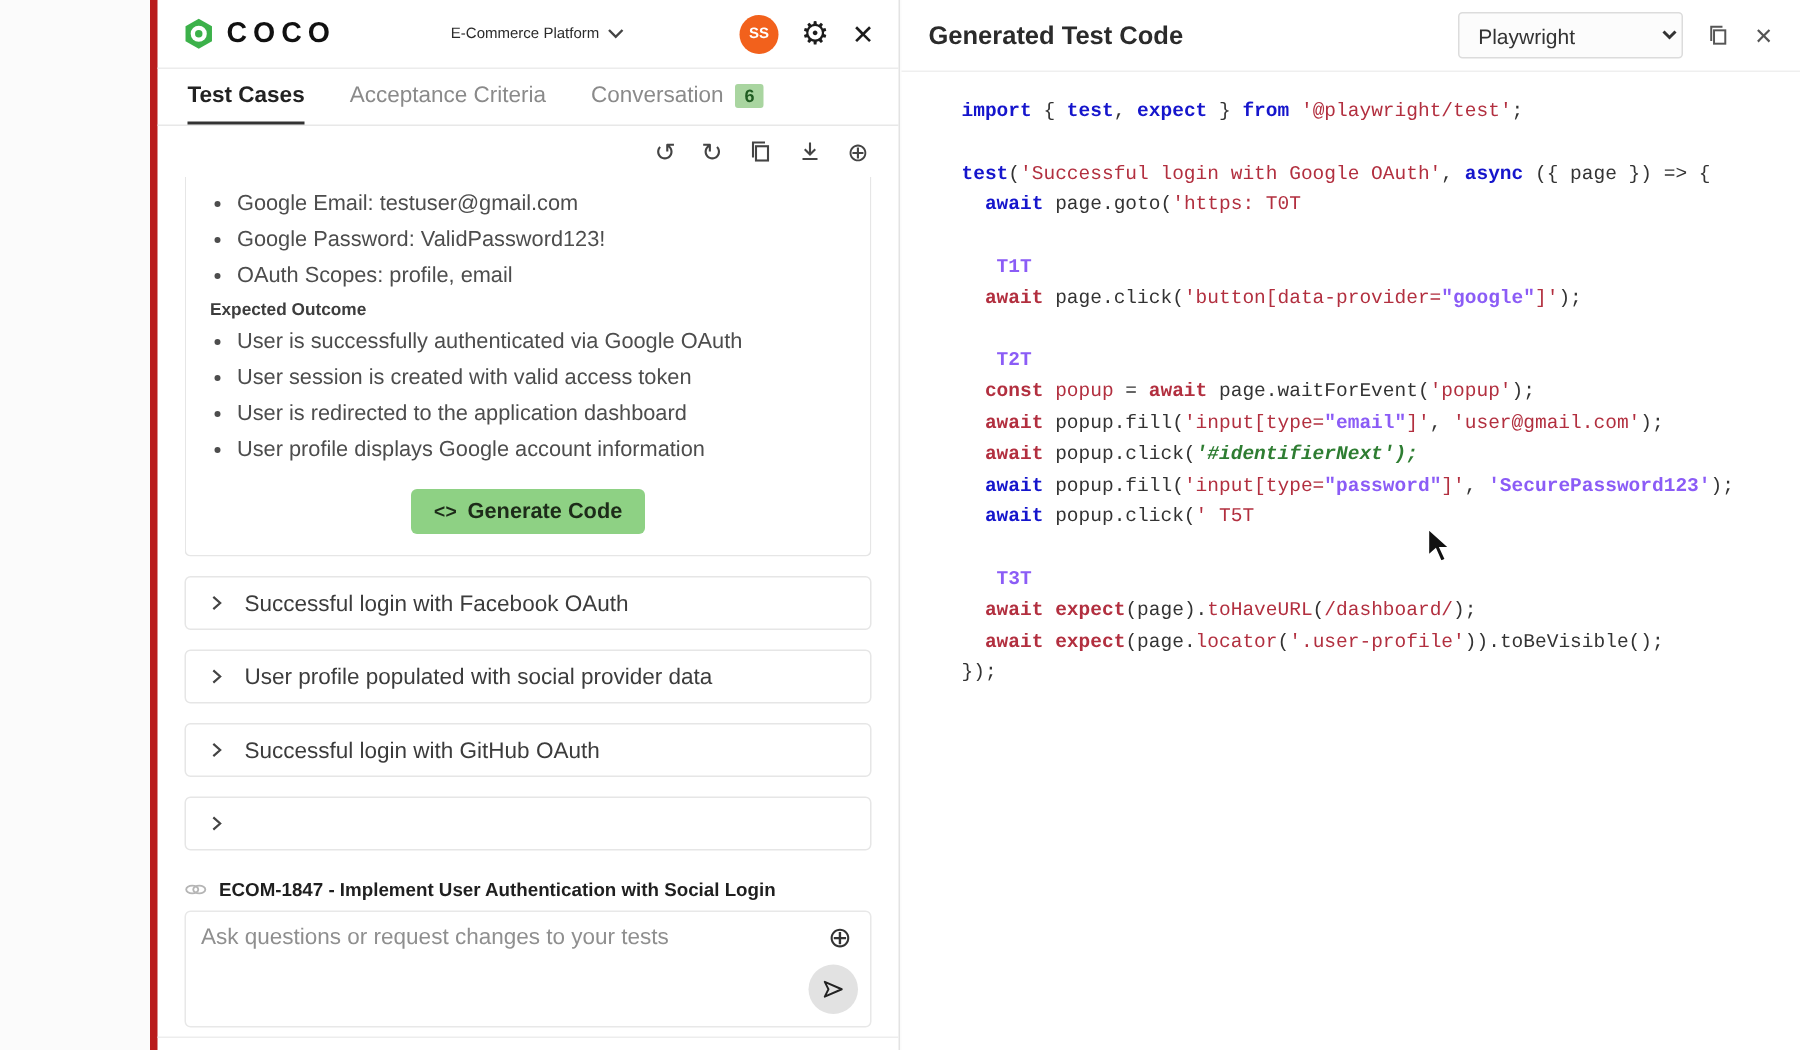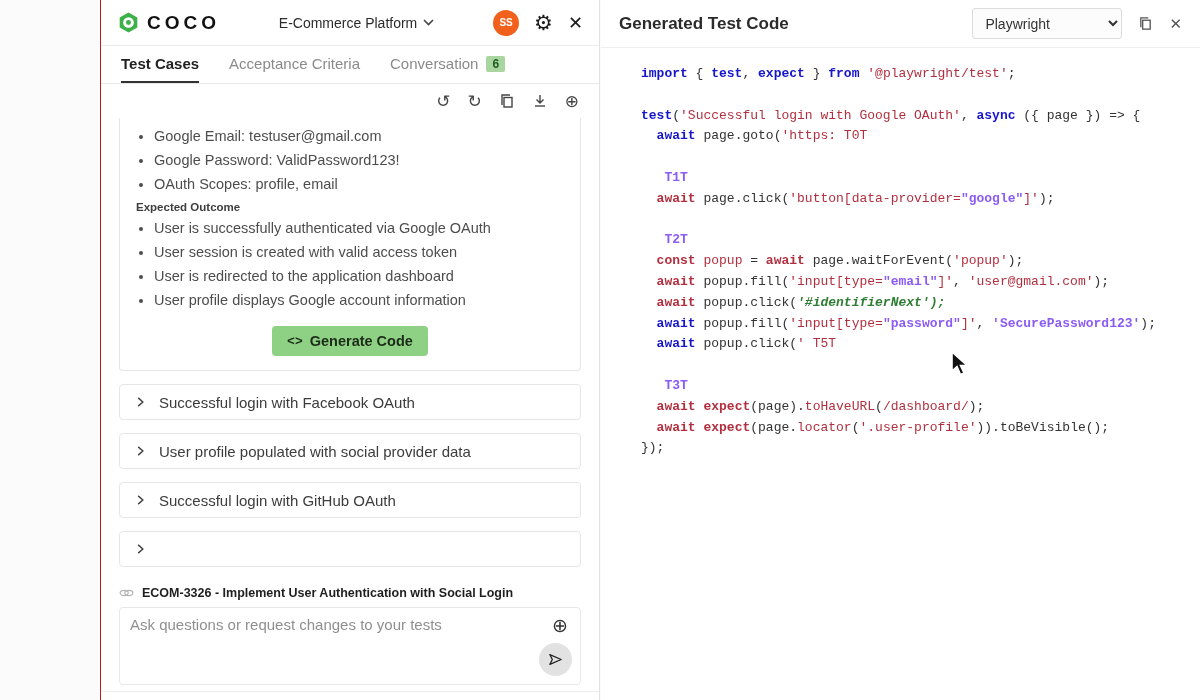--- a/index.html
+++ b/index.html
@@ -1,23 +1,23 @@
 <!DOCTYPE html>
 <html><head>
 <meta charset="utf-8">
 <style>
   * { margin:0; padding:0; box-sizing:border-box; }
   html,body { width:1200px; height:700px; font-family:"Liberation Sans", sans-serif; background:#fbfbfb; overflow:hidden; }
 
   
-  .left-panel { position:absolute; left:100px; top:0; width:500px; height:700px; background:#fff; border-left:1px solid #b91c1c; border-right:1px solid #e3e3e3; }
+  .left-panel { position:absolute; left:100px; top:0; width:500px; height:700px; background:#fff; border-left:5px solid #b91c1c; border-right:1px solid #e3e3e3; }
   .lp-header { height:46px; display:flex; align-items:center; padding:0 16px; border-bottom:1px solid #ececec; }
   .logo-wrap { display:flex; align-items:center; gap:7px; }
   .logo-text { font-size:19px; font-weight:800; letter-spacing:4px; color:#111; }
-  .proj-select { margin-left:auto; display:flex; align-items:center; gap:6px; font-size:14px; color:#2b2b2b; cursor:pointer; }
+  .proj-select { margin-left:auto; display:flex; align-items:center; gap:6px; font-size:10px; color:#2b2b2b; cursor:pointer; }
   .hdr-icons { margin-left:auto; display:flex; align-items:center; gap:15px; }
   .avatar { width:26px; height:26px; border-radius:50%; background:#f2611c; color:#fff; font-size:10px; font-weight:700; display:flex; align-items:center; justify-content:center; }
   .gear { font-size:21px; color:#1c1c1c; line-height:1; cursor:pointer; }
   .xclose { font-size:18px; color:#1c1c1c; cursor:pointer; }
 
   .tab-bar { height:38px; display:flex; align-items:stretch; gap:30px; padding:0 20px; border-bottom:1px solid #e8e8e8; }
   .tab { display:flex; align-items:center; gap:8px; font-size:15px; color:#8a8a8a; cursor:pointer; border-bottom:2px solid transparent; }
   .tab.active { color:#222; font-weight:600; border-bottom-color:#333; }
   .badge { background:#a9d5a0; color:#1f5c21; font-size:12px; padding:1px 6px; border-radius:2px; font-weight:600; }
 
@@ -164,21 +164,21 @@
           <path d="M3.5 1.5 L8.5 6 L3.5 10.5" fill="none" stroke="#444" stroke-width="1.6"></path>
         </svg>
       </div>
     </div>
 
   <div class="ticket-line">
     <svg width="15" height="12" viewBox="0 0 16 12">
       <ellipse cx="5.5" cy="6" rx="4.3" ry="2.7" fill="none" stroke="#b5b5b5" stroke-width="1.3"></ellipse>
       <ellipse cx="10.5" cy="6" rx="4.3" ry="2.7" fill="none" stroke="#b5b5b5" stroke-width="1.3"></ellipse>
     </svg>
-    <span>ECOM-3326 - Implement User Authentication with Social Login</span>
+    <span>ECOM-1847 - Implement User Authentication with Social Login</span>
   </div>
 
   <div class="chat-box">
     <input class="chat-input" type="text" placeholder="Ask questions or request changes to your tests" style="">
     <span class="chat-plus">⊕</span>
     <button class="send-btn">
       <svg width="17" height="17" viewBox="0 0 24 24">
           <path d="M4 5 L20 12 L4 19 L7.5 12 Z" fill="none" stroke="#222" stroke-width="1.8" stroke-linejoin="round"></path>
         </svg>
     </button>

